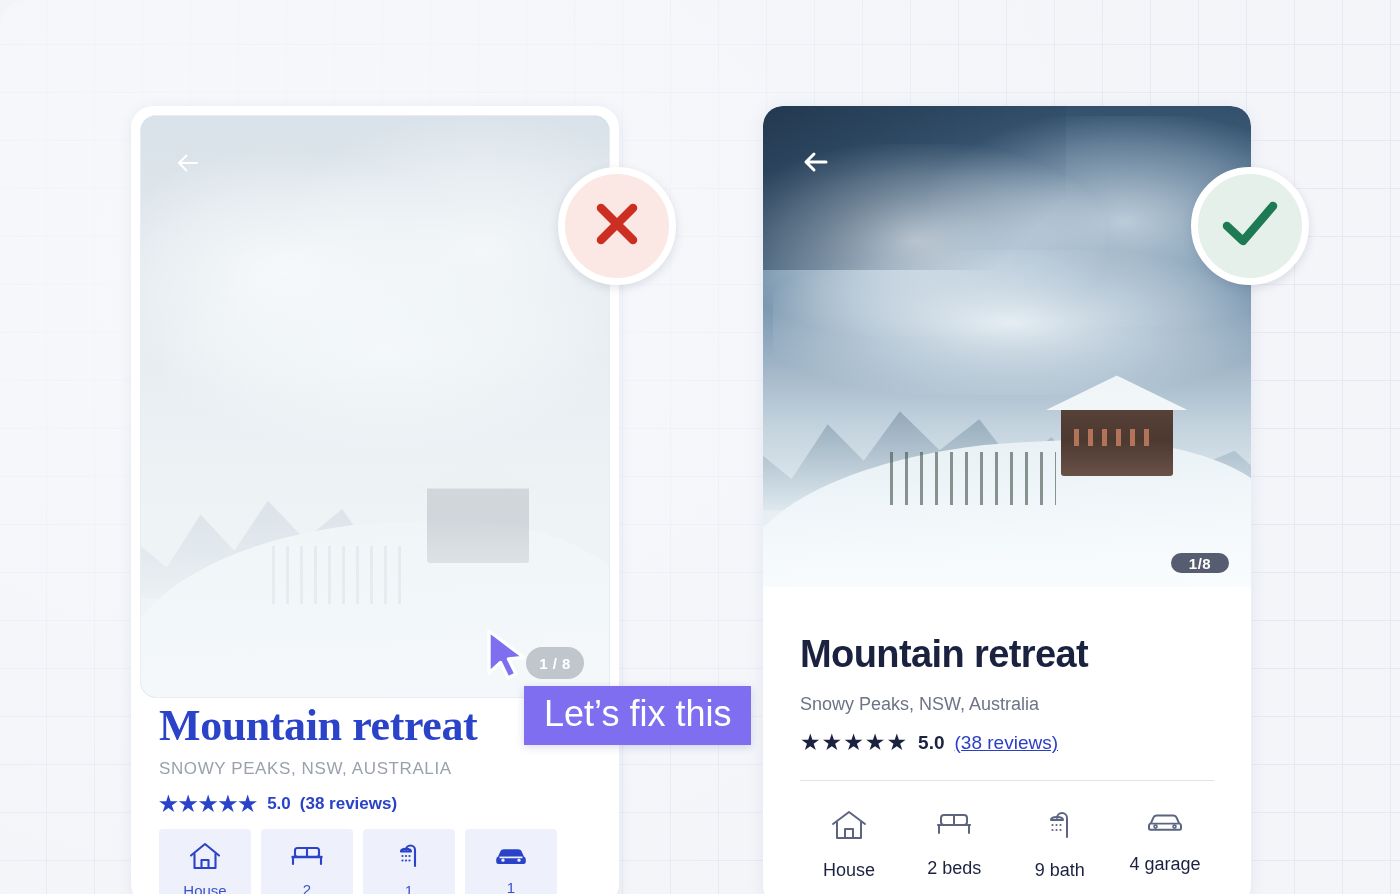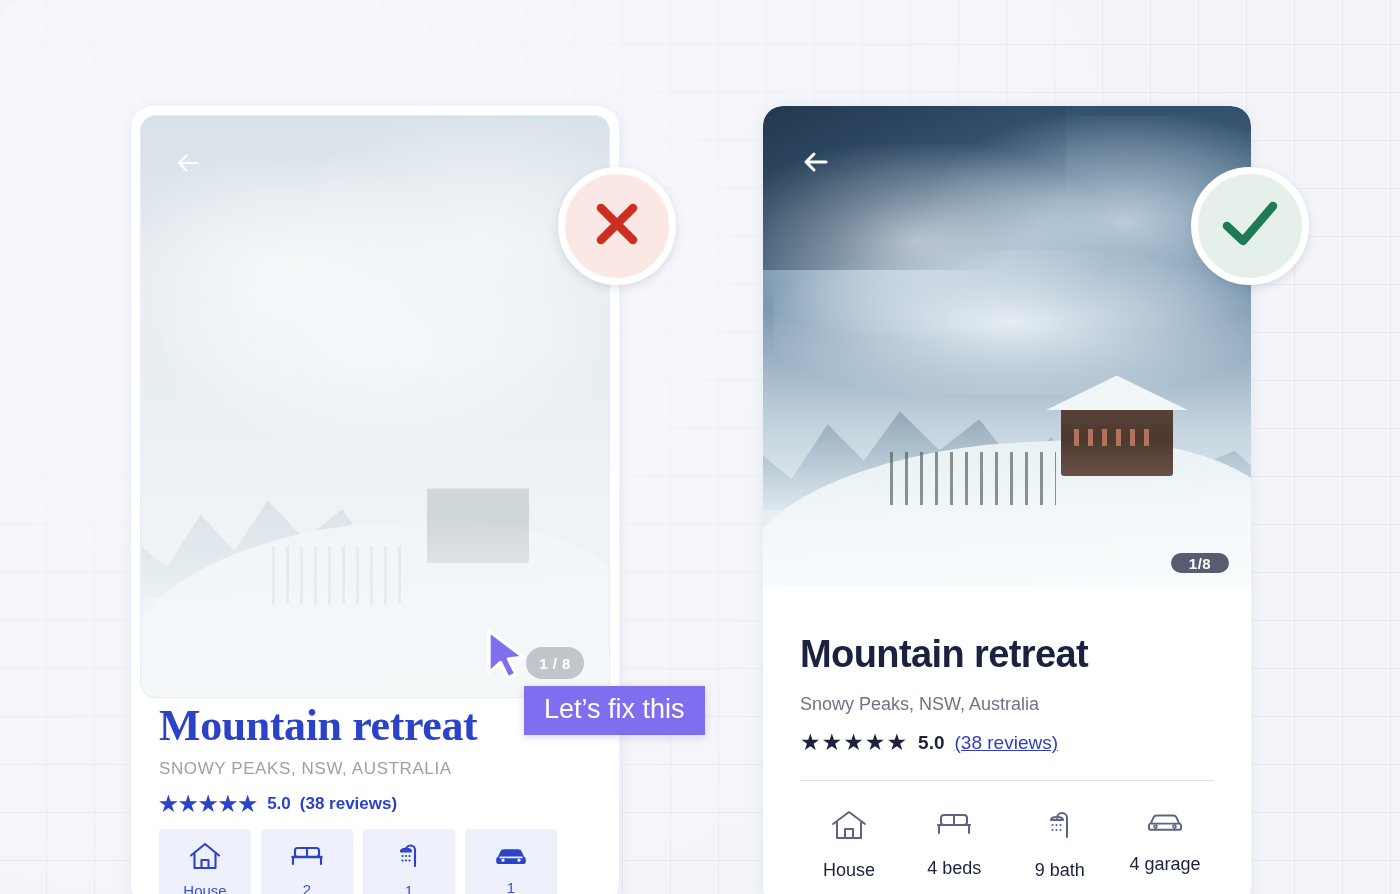--- a/index.html
+++ b/index.html
@@ -422,21 +422,21 @@
     width: 46px;
     height: 56px;
   }
   #tooltip {
     position: absolute;
     left: 524px;
     top: 686px;
     z-index: 11;
     background: #7f6ef0;
     color: #ffffff;
-    font-size: 27px;
+    font-size: 36px;
     padding: 9px 20px 12px 20px;
     line-height: 1.05;
     box-shadow: 0 2px 8px rgba(90,80,170,0.22);
     white-space: nowrap;
   }
 </style>
 </head>
 <body>
 
 <div id="canvas">
@@ -587,21 +587,21 @@
 
         <div class="feat-item">
           <span>
             <svg width="42" height="34" viewBox="0 0 42 34" fill="none">
               <rect x="8" y="8" width="26" height="10" rx="3" stroke="#5c6480" stroke-width="2"></rect>
               <path d="M21 8v10" stroke="#5c6480" stroke-width="2"></path>
               <path d="M5 18h32" stroke="#5c6480" stroke-width="2.2" stroke-linecap="round"></path>
               <path d="M6 18v8M36 18v8" stroke="#5c6480" stroke-width="2" stroke-linecap="round"></path>
             </svg>
           </span>
-          <span class="lbl">4 beds</span>
+          <span class="lbl">2 beds</span>
         </div>
 
         <div class="feat-item">
           <span>
             <svg width="36" height="36" viewBox="0 0 36 36" fill="none">
               <path d="M25 30V11a5 5 0 0 0-10 0" stroke="#5c6480" stroke-width="2" stroke-linecap="round"></path>
               <path d="M9 13c0-1.8 2.5-3 6-3s6 1.2 6 3H9z" stroke="#5c6480" stroke-width="2" stroke-linejoin="round"></path>
               <circle cx="10.5" cy="18" r="1.1" fill="#5c6480"></circle>
               <circle cx="14.5" cy="18" r="1.1" fill="#5c6480"></circle>
               <circle cx="18.5" cy="18" r="1.1" fill="#5c6480"></circle>

